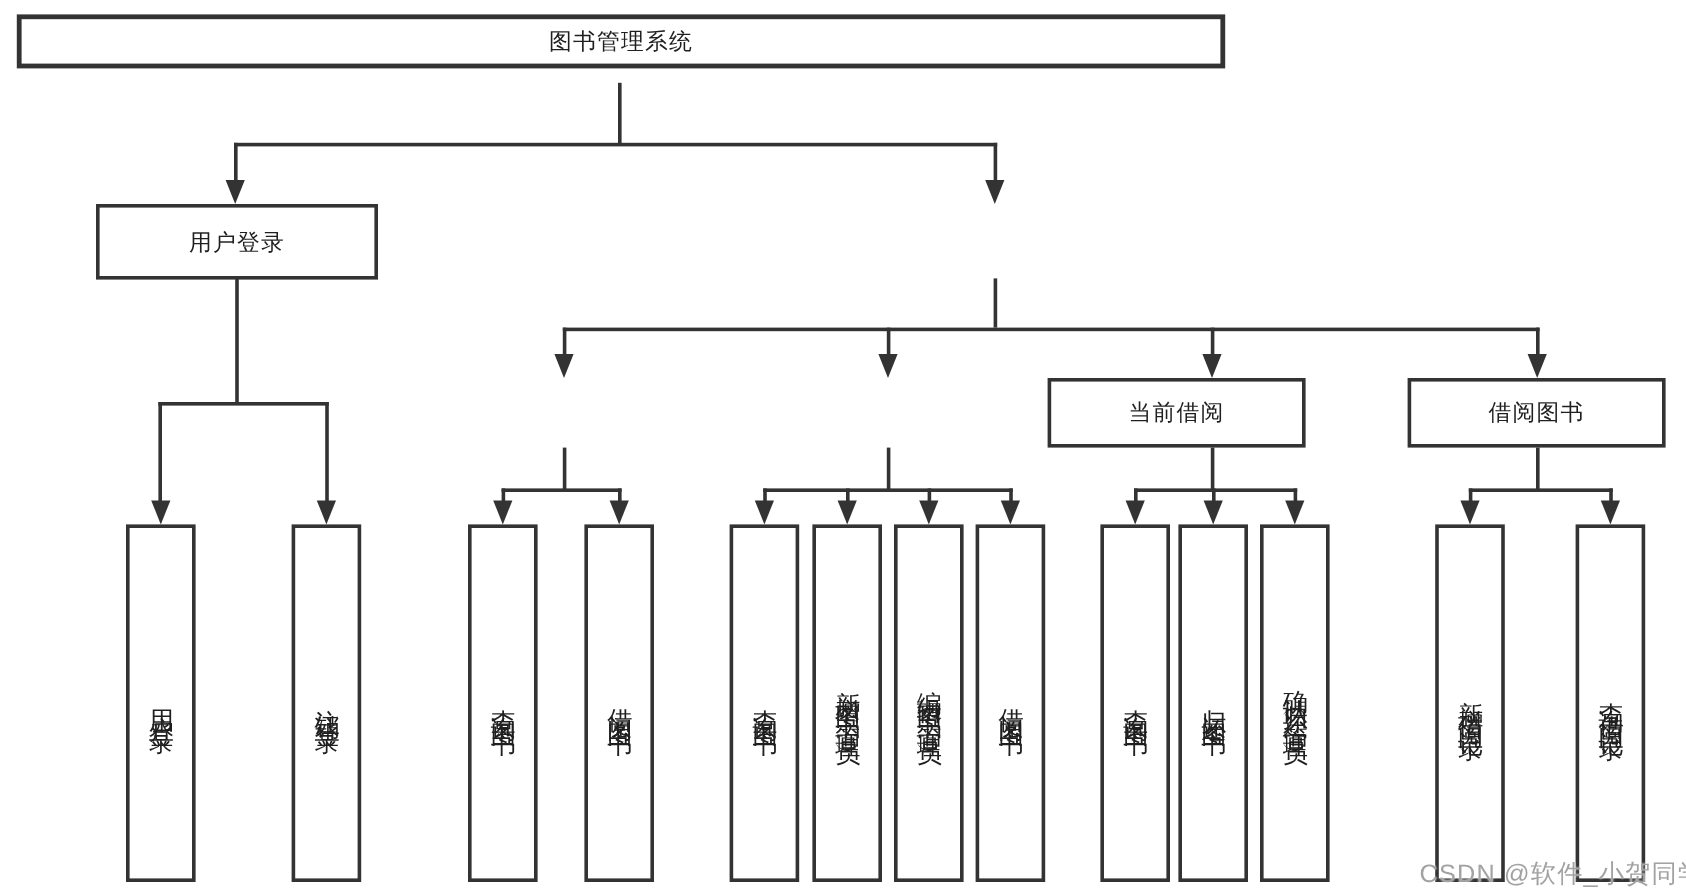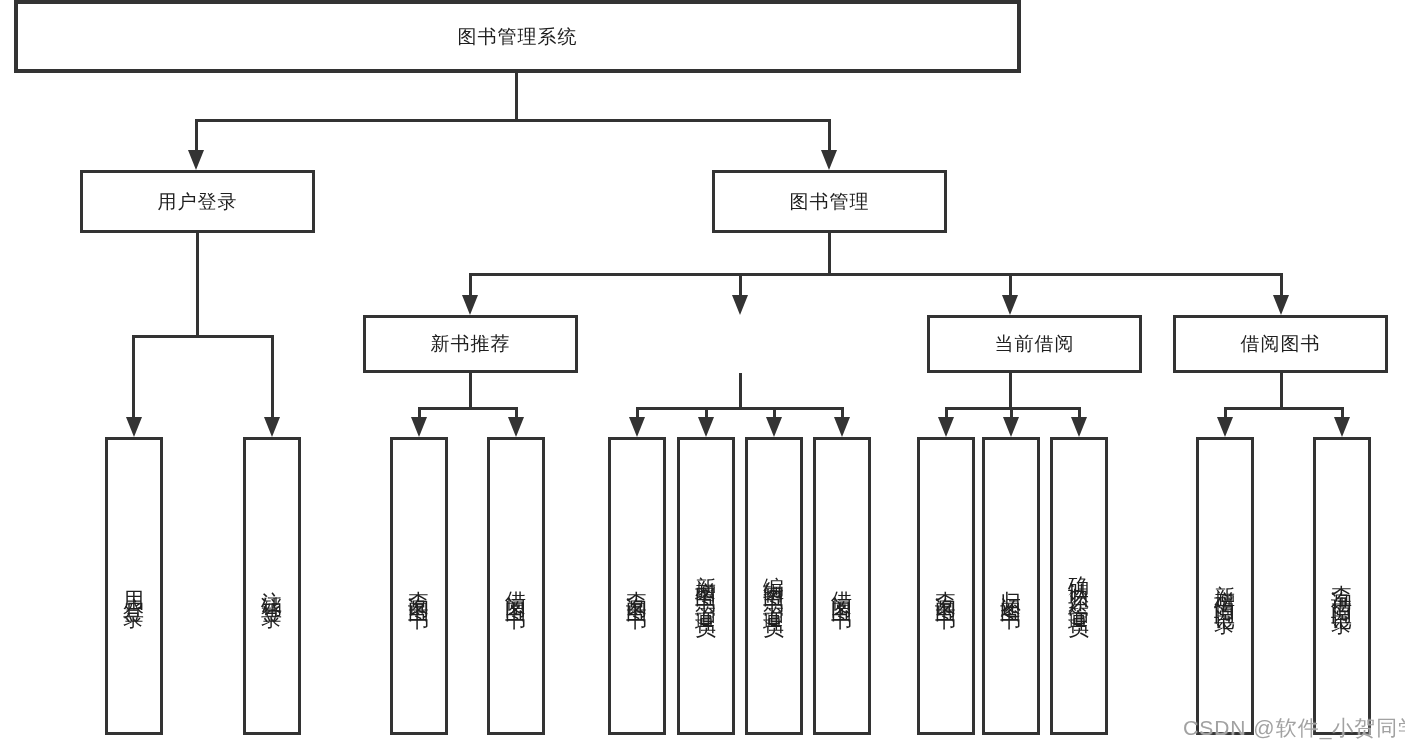--- a/index.html
+++ b/index.html
@@ -28,60 +28,54 @@
     position:absolute; left:1183px; top:714px;
     font-size:21px; color:#a2a2a2; letter-spacing:1px; white-space:nowrap;
     text-shadow:0 0 2px #ffffff;
   }
 </style>
 </head>
 <body>
 
 <div class="canvas">
 
-  <div class="box rootbox" style="left:14px;top:0;width:1007px;height:73px">
+  <div class="box rootbox" style="left:14px;top:12px;width:1007px;height:45px">
     <span class="hlabel">图书管理系统</span>
   </div>
 
   <div class="line" style="left:515px;top:69px;width:3px;height:52px"></div>
   <div class="line" style="left:195px;top:119px;width:636px;height:3px"></div>
   <div class="line" style="left:195px;top:119px;width:3px;height:33px"></div>
   <div class="line" style="left:828px;top:119px;width:3px;height:33px"></div>
   <div class="arrow" style="left:188px;top:150px"></div>
   <div class="arrow" style="left:821px;top:150px"></div>
 
   <div class="box" style="left:80px;top:170px;width:235px;height:63px">
     <span class="hlabel">用户登录</span>
-  </div>
-  <div class="box" style="left:712px;top:170px;width:235px;height:63px">
-    <span class="hlabel">图书管理</span>
   </div>
 
   <div class="line" style="left:196px;top:232px;width:3px;height:103px"></div>
   <div class="line" style="left:132px;top:335px;width:142px;height:3px"></div>
   <div class="line" style="left:132px;top:335px;width:3px;height:84px"></div>
   <div class="line" style="left:271px;top:335px;width:3px;height:84px"></div>
   <div class="arrow" style="left:126px;top:417px"></div>
   <div class="arrow" style="left:264px;top:417px"></div>
 
   <div class="line" style="left:828px;top:232px;width:3px;height:41px"></div>
   <div class="line" style="left:469px;top:273px;width:814px;height:3px"></div>
   <div class="line" style="left:469px;top:273px;width:3px;height:24px"></div>
   <div class="line" style="left:739px;top:273px;width:3px;height:24px"></div>
   <div class="line" style="left:1009px;top:273px;width:3px;height:24px"></div>
   <div class="line" style="left:1280px;top:273px;width:3px;height:24px"></div>
   <div class="arrow" style="left:462px;top:295px"></div>
   <div class="arrow" style="left:732px;top:295px"></div>
   <div class="arrow" style="left:1002px;top:295px"></div>
   <div class="arrow" style="left:1273px;top:295px"></div>
 
-  <div class="box" style="left:363px;top:315px;width:215px;height:58px">
-    <span class="hlabel">新书推荐</span>
-  </div>
-  <div class="box" style="left:927px;top:315px;width:215px;height:58px">
+  <div class="box" style="left:873px;top:315px;width:215px;height:58px">
     <span class="hlabel">当前借阅</span>
   </div>
   <div class="box" style="left:1173px;top:315px;width:215px;height:58px">
     <span class="hlabel">借阅图书</span>
   </div>
 
   <div class="line" style="left:469px;top:373px;width:3px;height:36px"></div>
   <div class="line" style="left:418px;top:407px;width:100px;height:3px"></div>
   <div class="line" style="left:418px;top:407px;width:3px;height:12px"></div>
   <div class="line" style="left:515px;top:407px;width:3px;height:12px"></div>

